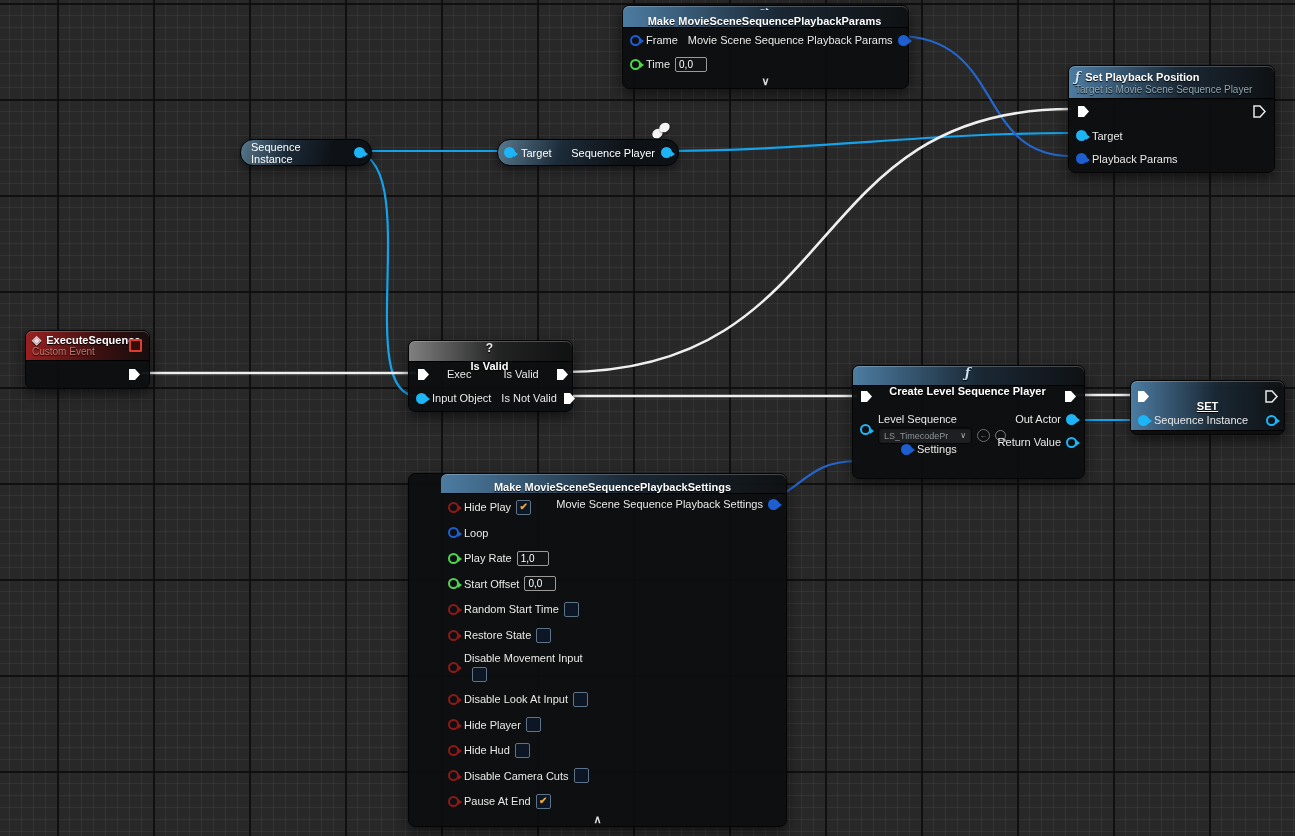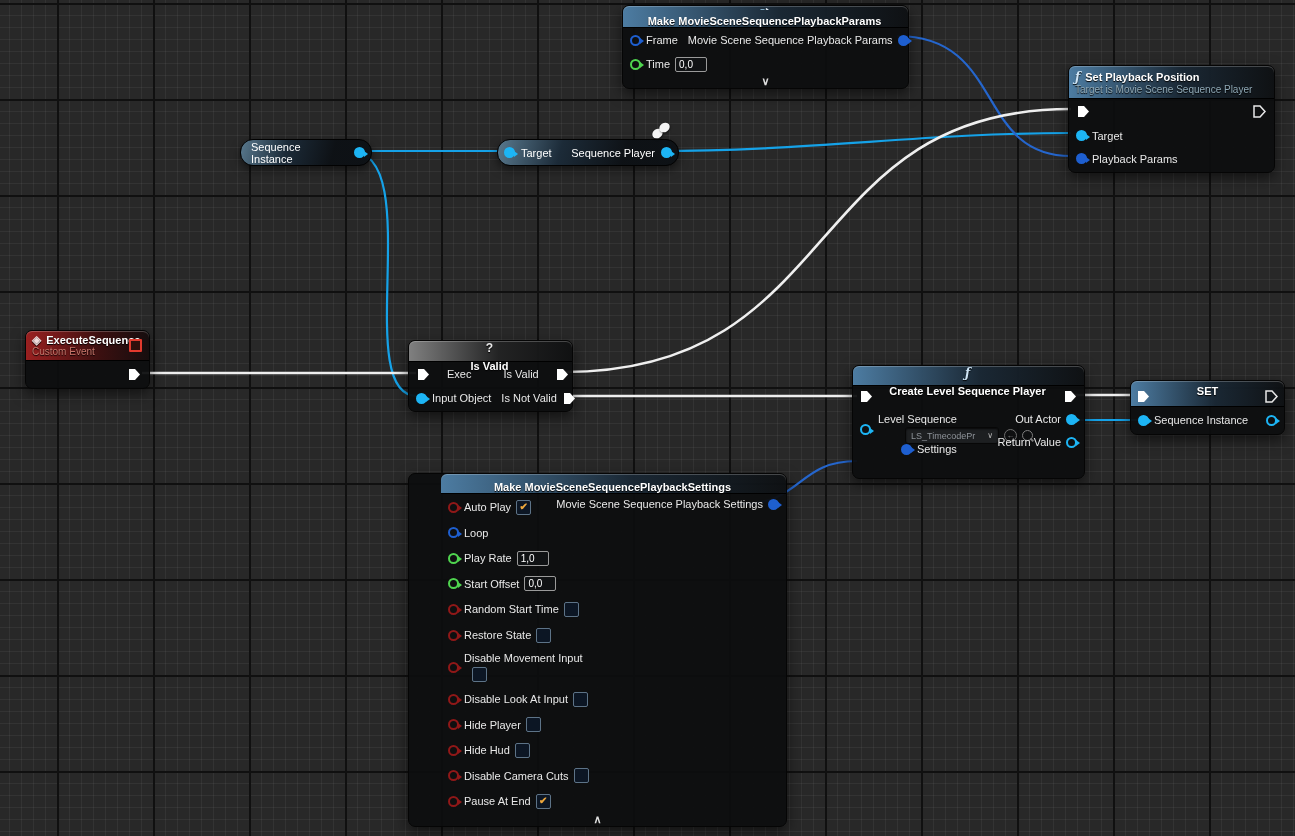--- a/index.html
+++ b/index.html
@@ -64,21 +64,21 @@
     box-shadow:0 4px 10px rgba(0,0,0,0.5);padding:0 6px;gap:6px;}
   .icon-f{font-style:italic;font-family:"DejaVu Serif",serif;color:#cfe6f7;font-size:12px;}
   .icon-q{color:#e8e8e8;font-size:12px;}
   .icon-ev{color:#f0dcdc;font-size:12px;line-height:1;}
   .delegate{position:absolute;right:7px;top:8px;width:9px;height:9px;border:2px solid #e23a2e;
     background:#30100c;border-radius:1px;}
   .chev{position:absolute;left:0;right:0;bottom:1px;text-align:center;color:#dedede;
     font-size:11px;font-weight:bold;line-height:12px;}
   .dropdown{display:flex;align-items:center;gap:4px;height:15px;padding:0 5px;
     background:#1d1f21;border:1px solid #070707;border-radius:3px;color:#8e9399;font-size:9px;
-    box-shadow:inset 0 1px 2px rgba(0,0,0,0.8);white-space:nowrap;margin-left:27px;}
+    box-shadow:inset 0 1px 2px rgba(0,0,0,0.8);white-space:nowrap;}
   .circbtn{width:11px;height:11px;border:1px solid #6e6e6e;border-radius:50%;color:#8b8b8b;
     font-size:8px;display:flex;align-items:center;justify-content:center;line-height:1;}
   .mag{position:relative;width:9px;height:9px;border:1.5px solid #7e7e7e;border-radius:50%;}
   .mag::after{content:"";position:absolute;width:4px;height:1.5px;background:#7e7e7e;
     left:7px;top:8px;transform:rotate(45deg);}
   .cursor-blob{position:absolute;z-index:3;}
   .cursor-blob i{position:absolute;background:#f4f4f4;border-radius:50%;display:block;
     box-shadow:0 1px 2px rgba(0,0,0,0.6);}
 </style>
 </head>
@@ -241,21 +241,21 @@
       <span class="rlabel">Out Actor</span>
       <span class="pin p-obj filled"></span>
     </div>
     <div class="row" style="position:absolute;right:0;top:70px;width:130px;justify-content:flex-end;">
       <span class="rlabel">Return Value</span>
       <span class="pin p-obj"></span>
     </div>
   </div>
 
   <div class="node" style="left:1130px;top:380px;width:153px;height:53px;">
-    <div class="ntitle t-blue" style="height:17px;padding:4px;">
+    <div class="ntitle t-blue" style="height:17px;justify-content:center;padding:16px;text-decoration:underline;">
       <span>SET</span>
     </div>
     <svg class="exec" viewBox="0 0 15 15" style="position:absolute;left:5px;top:8px;">
         <path d="M2 2h6l5 5.5L8 13H2z" fill="#fff"></path>
       </svg>
     <svg class="exec" viewBox="0 0 15 15" style="position:absolute;right:5px;top:8px;">
         <path d="M2 2h6l5 5.5L8 13H2z" fill="none" stroke="#e8e8e8" stroke-width="1.5"></path>
       </svg>
     <div class="row" style="position:absolute;left:0;right:0;top:33px;">
       <span class="pin p-obj filled"></span>
@@ -273,21 +273,21 @@
         </svg>
       <span>Make MovieSceneSequencePlaybackSettings</span>
     </div>
     <div class="row" style="position:absolute;right:0;top:24px;justify-content:flex-end;width:260px;">
       <span class="rlabel">Movie Scene Sequence Playback Settings</span>
       <span class="pin p-struct filled"></span>
     </div>
 
     <div class="row" style="height:26px;margin-top:0;">
       <span class="pin p-bool"></span>
-      <span class="rlabel">Auto Play</span>
+      <span class="rlabel">Hide Play</span>
       <span class="chk">
           <span>✔</span>
         </span>
     </div>
     <div class="row" style="height:25px;">
       <span class="pin p-struct"></span>
       <span class="rlabel">Loop</span>
     </div>
     <div class="row" style="height:26px;">
       <span class="pin p-float"></span>

